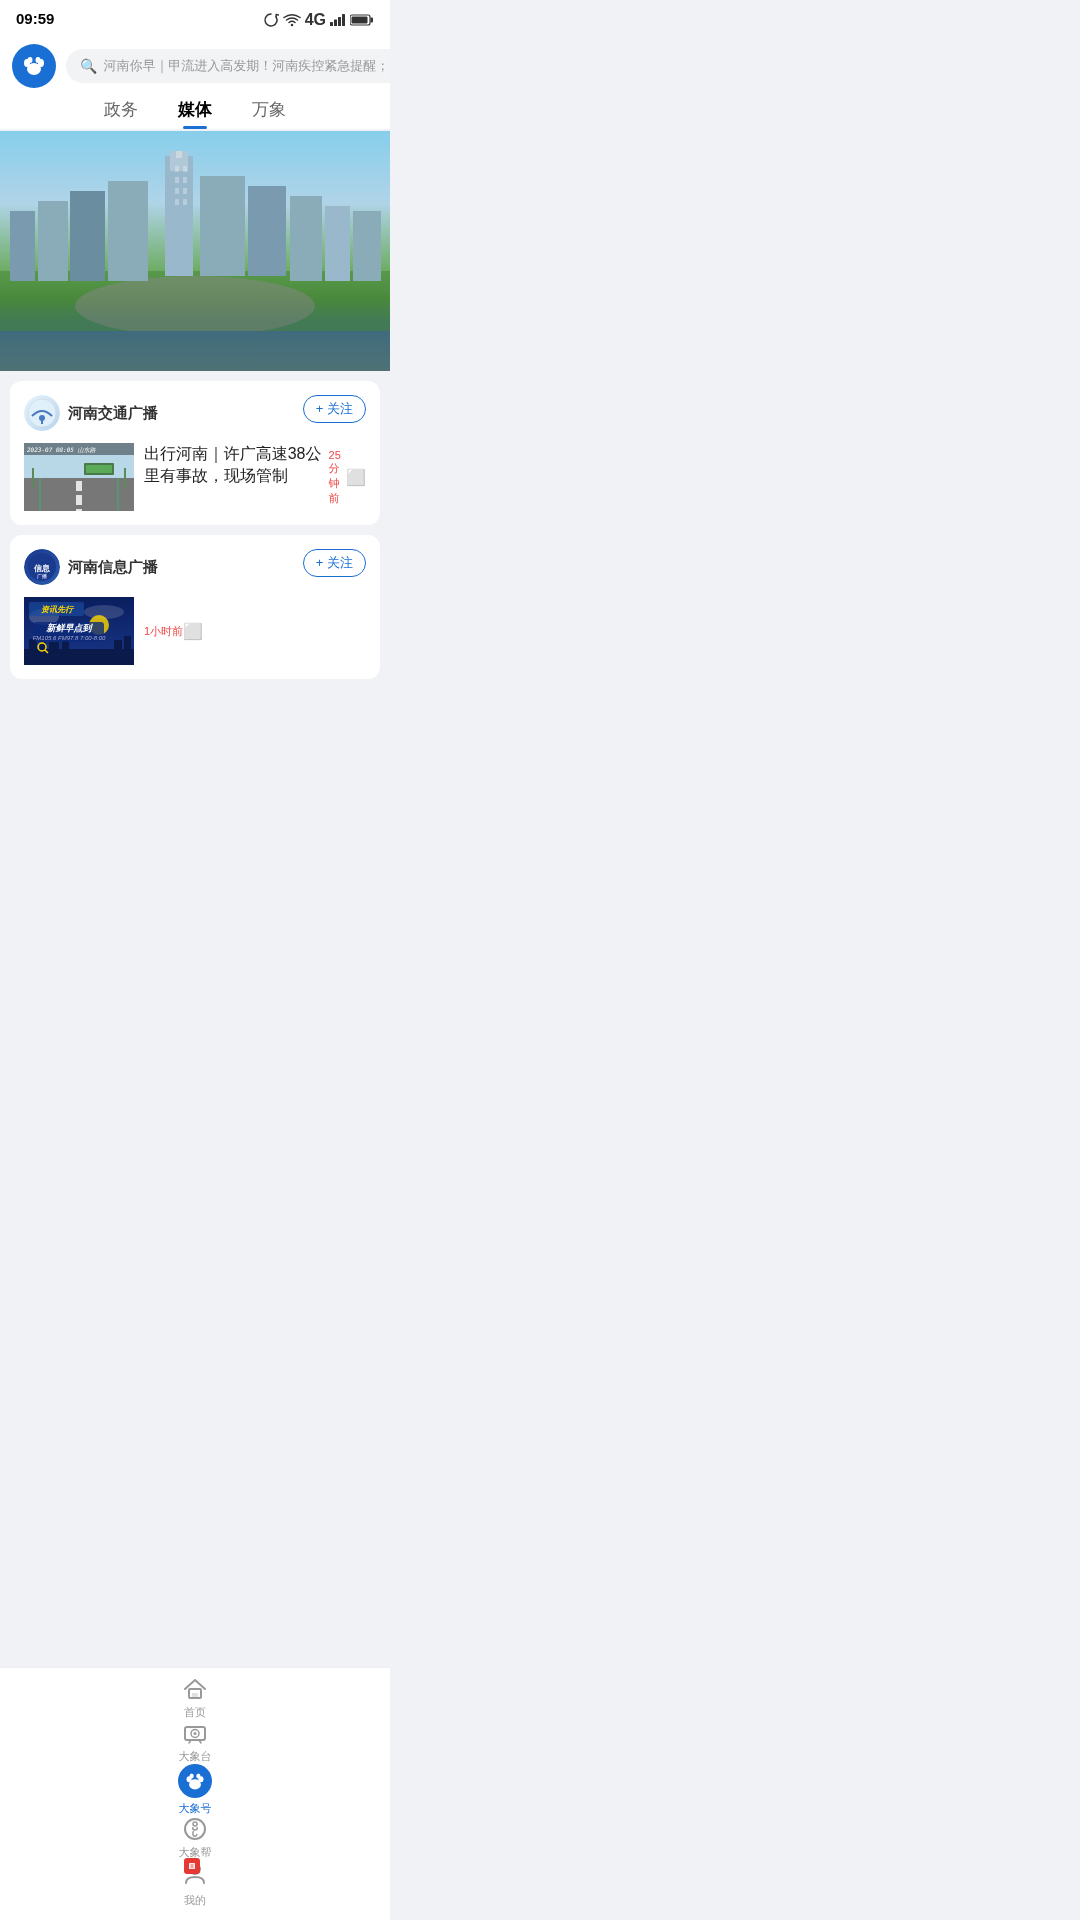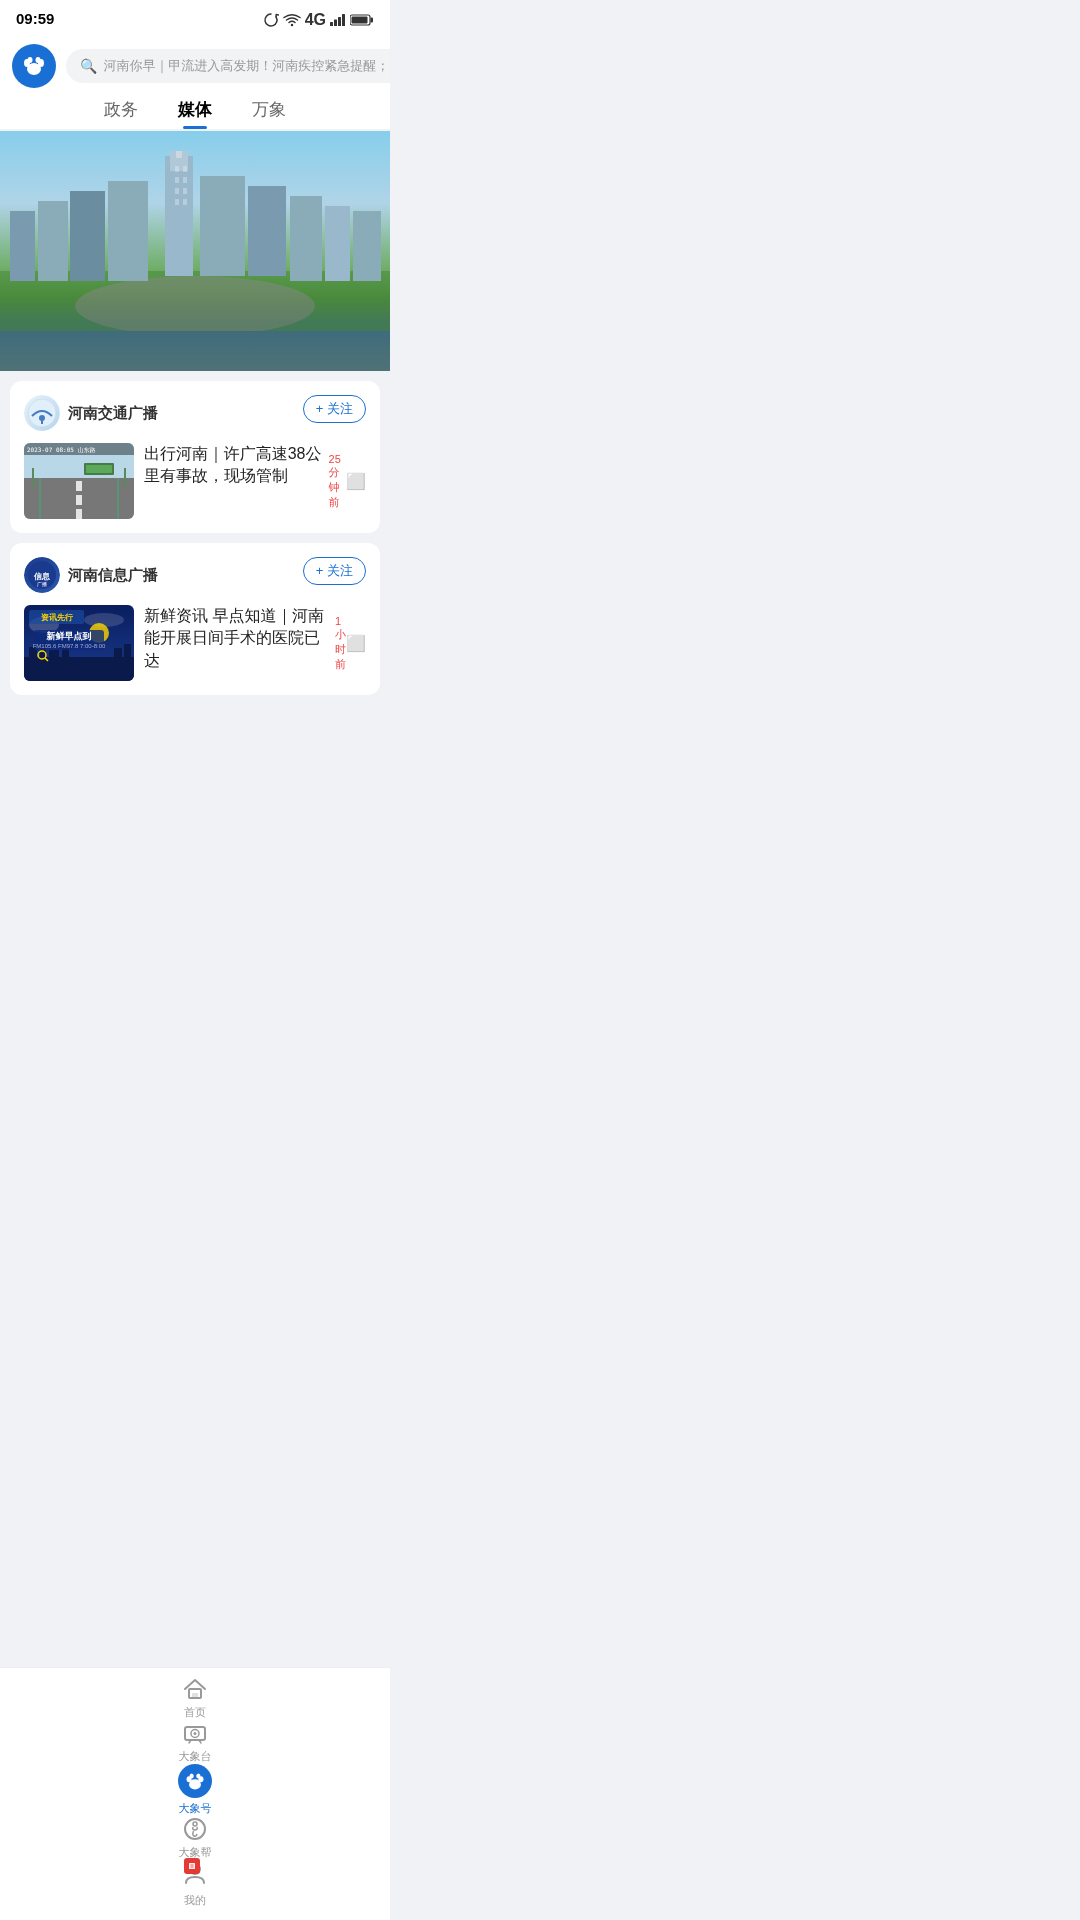--- a/index.html
+++ b/index.html
@@ -182,24 +182,25 @@
       font-size: 13px;
       background: #fff;
       cursor: pointer;
     }
     .news-item {
       display: flex;
       gap: 10px;
     }
     .news-thumb {
       width: 110px;
-      height: 76px;
-      border-radius: 6px;
+      height: 68px;
+      border-radius: 0;
       overflow: hidden;
       flex-shrink: 0;
+      font-style: italic;
     }
     .news-content {
       flex: 1;
       display: flex;
       flex-direction: row;
       justify-content: space-between;
     }
     .news-title {
       font-size: 16px;
       font-weight: 500;
@@ -506,21 +507,20 @@
 
           <rect x="10" y="25" width="70" height="20" rx="3" fill="#0d2a7a" opacity="0.8"></rect>
           <text x="45" y="34" text-anchor="middle" font-size="9" fill="#fff" font-weight="bold">新鲜早点到</text>
           <text x="45" y="43" text-anchor="middle" font-size="6" fill="#aac">FM105.6 FM97.8  7:00-8:00</text>
 
           <circle cx="18" cy="50" r="4" stroke="#ffd700" stroke-width="1.5" fill="none"></circle>
           <line x1="21" y1="53" x2="24" y2="56" stroke="#ffd700" stroke-width="1.5"></line>
         </svg>
       </div>
       <div class="news-content">
-        <div class="news-title">新鲜资讯 早点知道｜河南能开展日间手术的医院已达</div>
         <div class="news-meta">
           <span class="news-time">1小时前</span>
           <span class="more-icon">⬜</span>
         </div>
       </div>
     </div>
   </div>
 
 </div>
 

